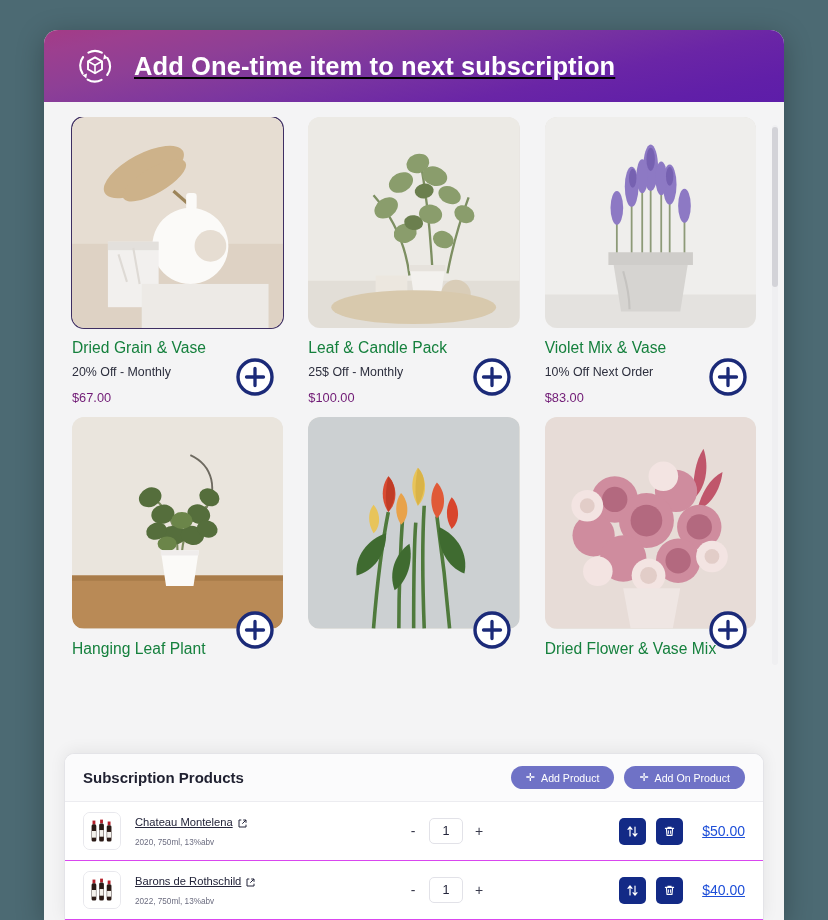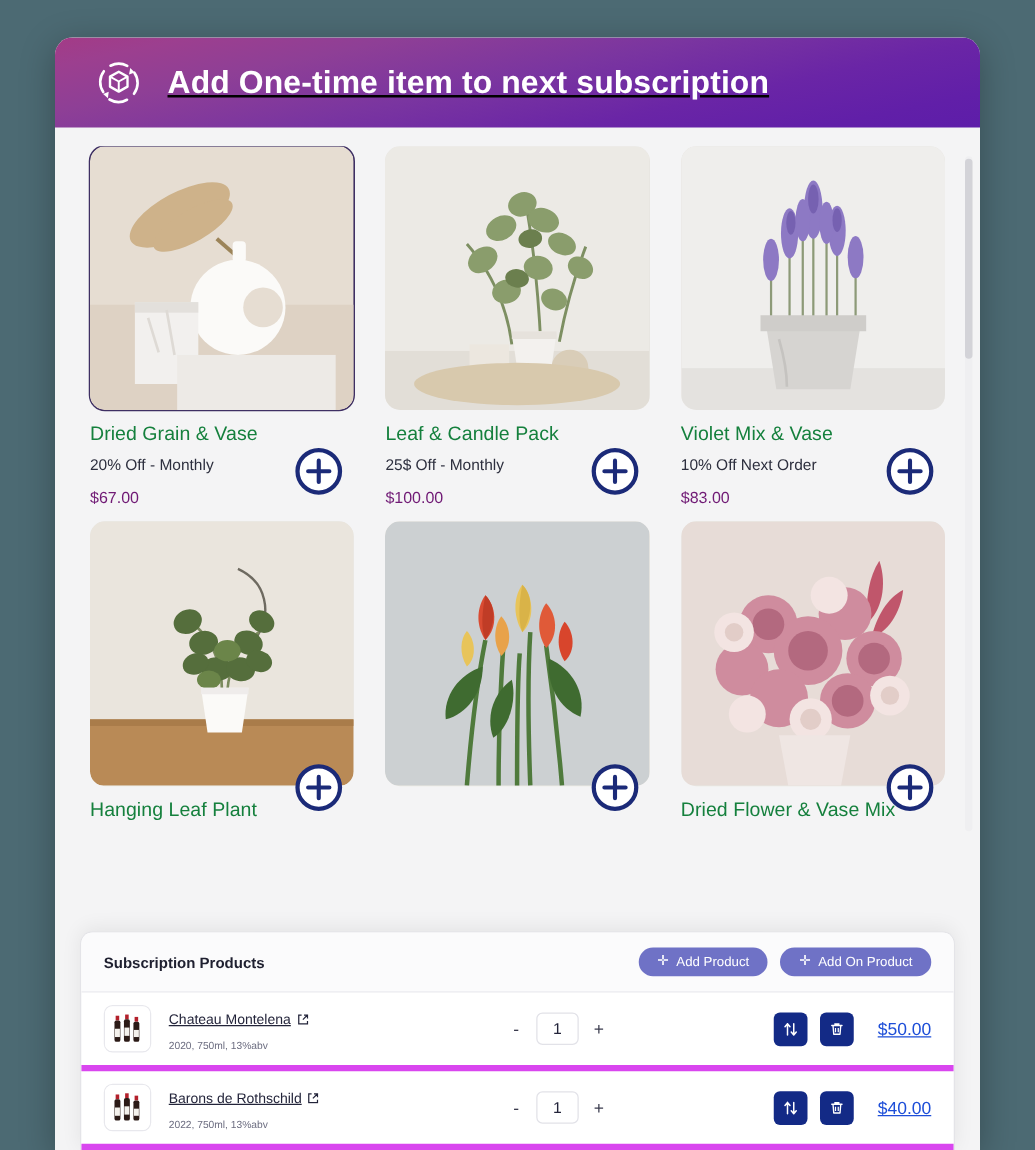--- a/index.html
+++ b/index.html
@@ -175,21 +175,21 @@
   }
   .sub-head {
     height: 48px;
     display: flex;
     align-items: center;
     padding: 0 18px;
     border-bottom: 1px solid #ececf0;
     background: #fbfbfc;
   }
   .sub-title {
-    font-size: 12px;
+    font-size: 15px;
     font-weight: 600;
     color: #1f2030;
   }
   .sub-actions { margin-left: auto; display: flex; gap: 10px; }
   .pill {
     background: #6f72c6;
     color: #ffffff;
     font-size: 10.6px;
     border: none;
     border-radius: 16px;
@@ -199,23 +199,22 @@
     align-items: center;
     gap: 6px;
     cursor: pointer;
     font-family: "Liberation Sans", sans-serif;
     white-space: nowrap;
   }
   .pill .plus { font-size: 11px; line-height: 1; }
 
   .sub-row {
     display: flex;
-    align-items: center;
     padding: 10px 18px;
-    border-bottom: 5px solid #d946ef;
+    border-bottom: 1px solid #d946ef;
     gap: 14px;
   }
   .row-thumb {
     width: 38px; height: 38px;
     flex: 0 0 38px;
     border: 1px solid #e8e8ed;
     border-radius: 7px;
     background: #ffffff;
     overflow: hidden;
   }

